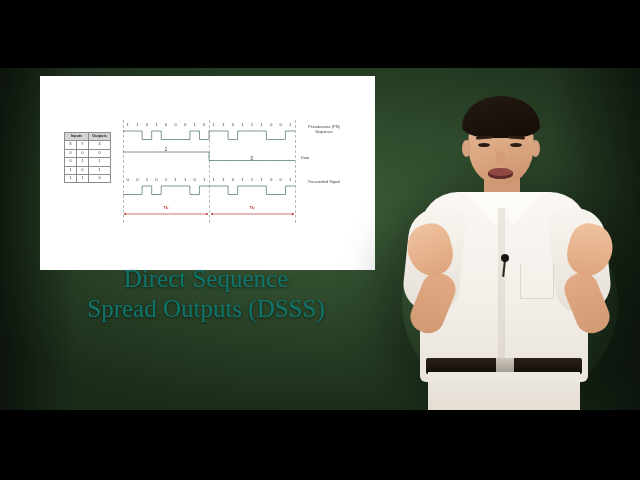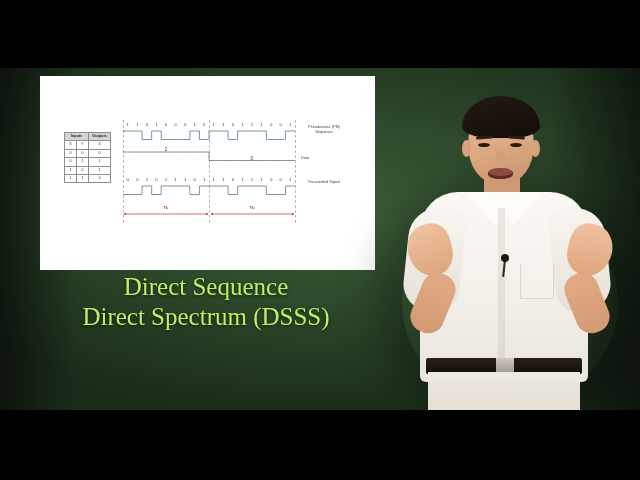--- a/index.html
+++ b/index.html
@@ -41,22 +41,22 @@
   .sig{position:absolute;left:0;top:9px;width:172px;height:13px;}
   .rlabel{position:absolute;left:178px;font-size:3.9px;color:#3f3f3f;
       line-height:5px;width:46px;}
   .dataval{position:absolute;font-size:5px;color:#3b3b3b;
       transform:translateX(-50%);}
   .tb{position:absolute;left:0;top:86px;width:172px;height:10px;}
   .tb span{position:absolute;font-size:4px;color:#c0392b;font-weight:bold;
       transform:translateX(-50%);top:-1px;}
 
   
-  .title{position:absolute;left:30px;top:272px;width:352px;z-index:14;
-    text-align:center;color:#bef264;font-family:"Liberation Serif",serif;
+  .title{position:absolute;left:30px;top:264px;width:352px;z-index:14;
+    text-align:center;color:#0f766e;font-family:"Liberation Serif",serif;
     font-size:25px;line-height:30px;
     text-shadow:0 1px 3px rgba(0,0,0,.6);}
 
   
   .person{position:absolute;left:392px;top:96px;width:236px;height:314px;z-index:20;}
   .p-head{position:absolute;left:76px;top:6px;width:66px;height:82px;
     background:linear-gradient(160deg,#e8b998 0%,#dba882 55%,#c9916c 100%);
     border-radius:47% 47% 44% 44%/52% 52% 48% 48%;}
   .p-hair{position:absolute;left:70px;top:0px;width:78px;height:42px;
     background:linear-gradient(165deg,#241a12 0%,#120c08 100%);
@@ -242,21 +242,21 @@
           </svg>
           <span style="left:43px;">Tb</span>
           <span style="left:129px;">Tb</span>
         </div>
       </div>
     </div>
   </div>
 
   <div class="title">
     <div>Direct Sequence</div>
-    <div>Direct Spectrum (DSSS)</div>
+    <div>Spread Outputs (DSSS)</div>
   </div>
 
   <div class="person">
     <div class="p-shadow"></div>
     <div class="p-torso"></div>
     <div class="p-sleeve l"></div>
     <div class="p-sleeve r"></div>
     <div class="p-forearm l"></div>
     <div class="p-forearm r"></div>
     <div class="p-hand l"></div>

